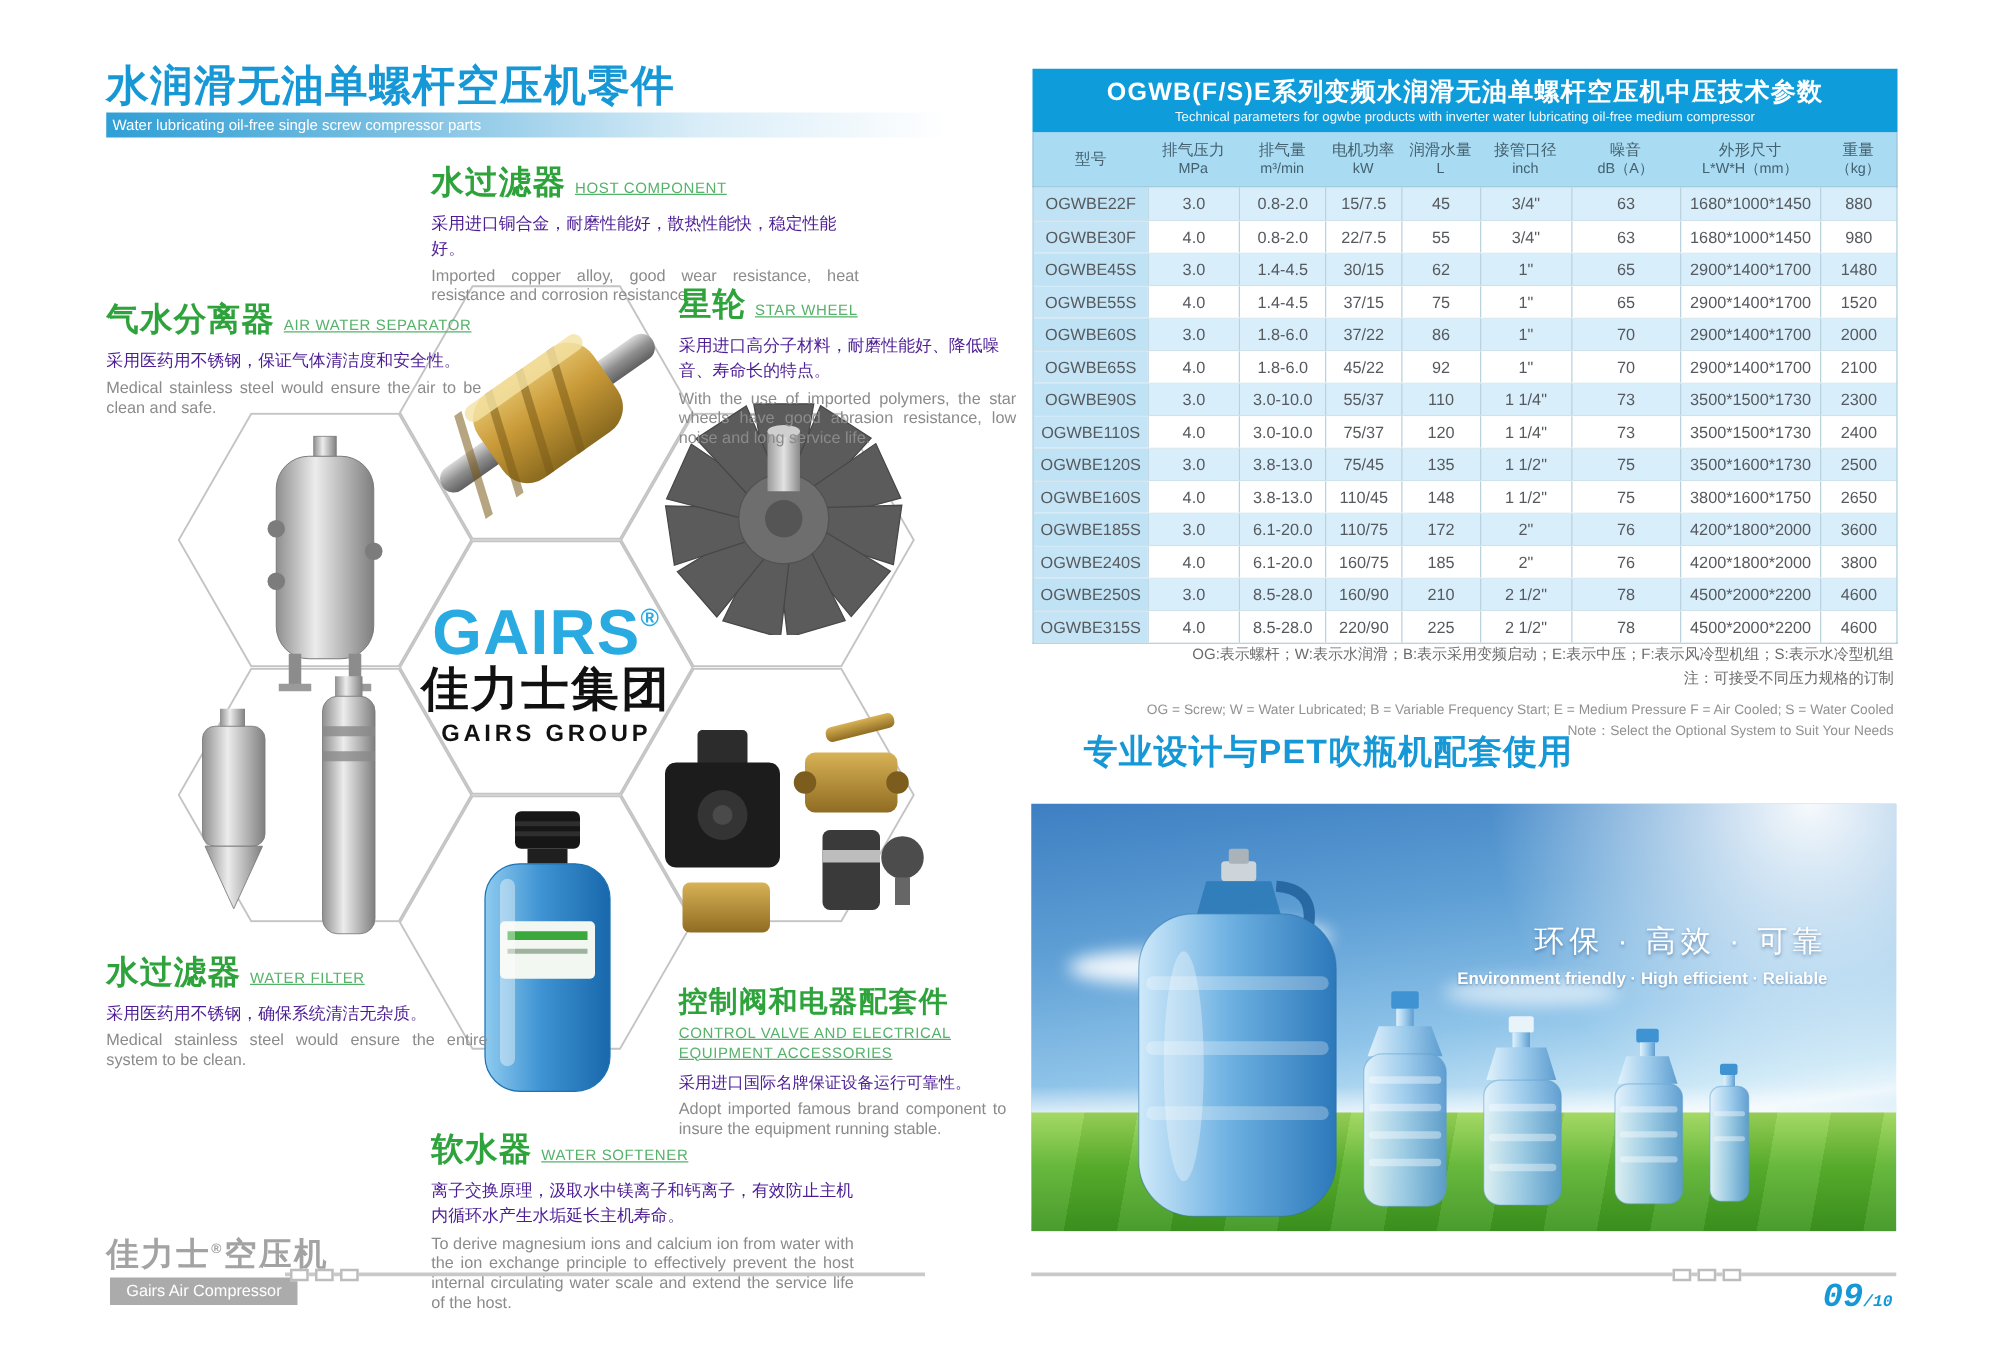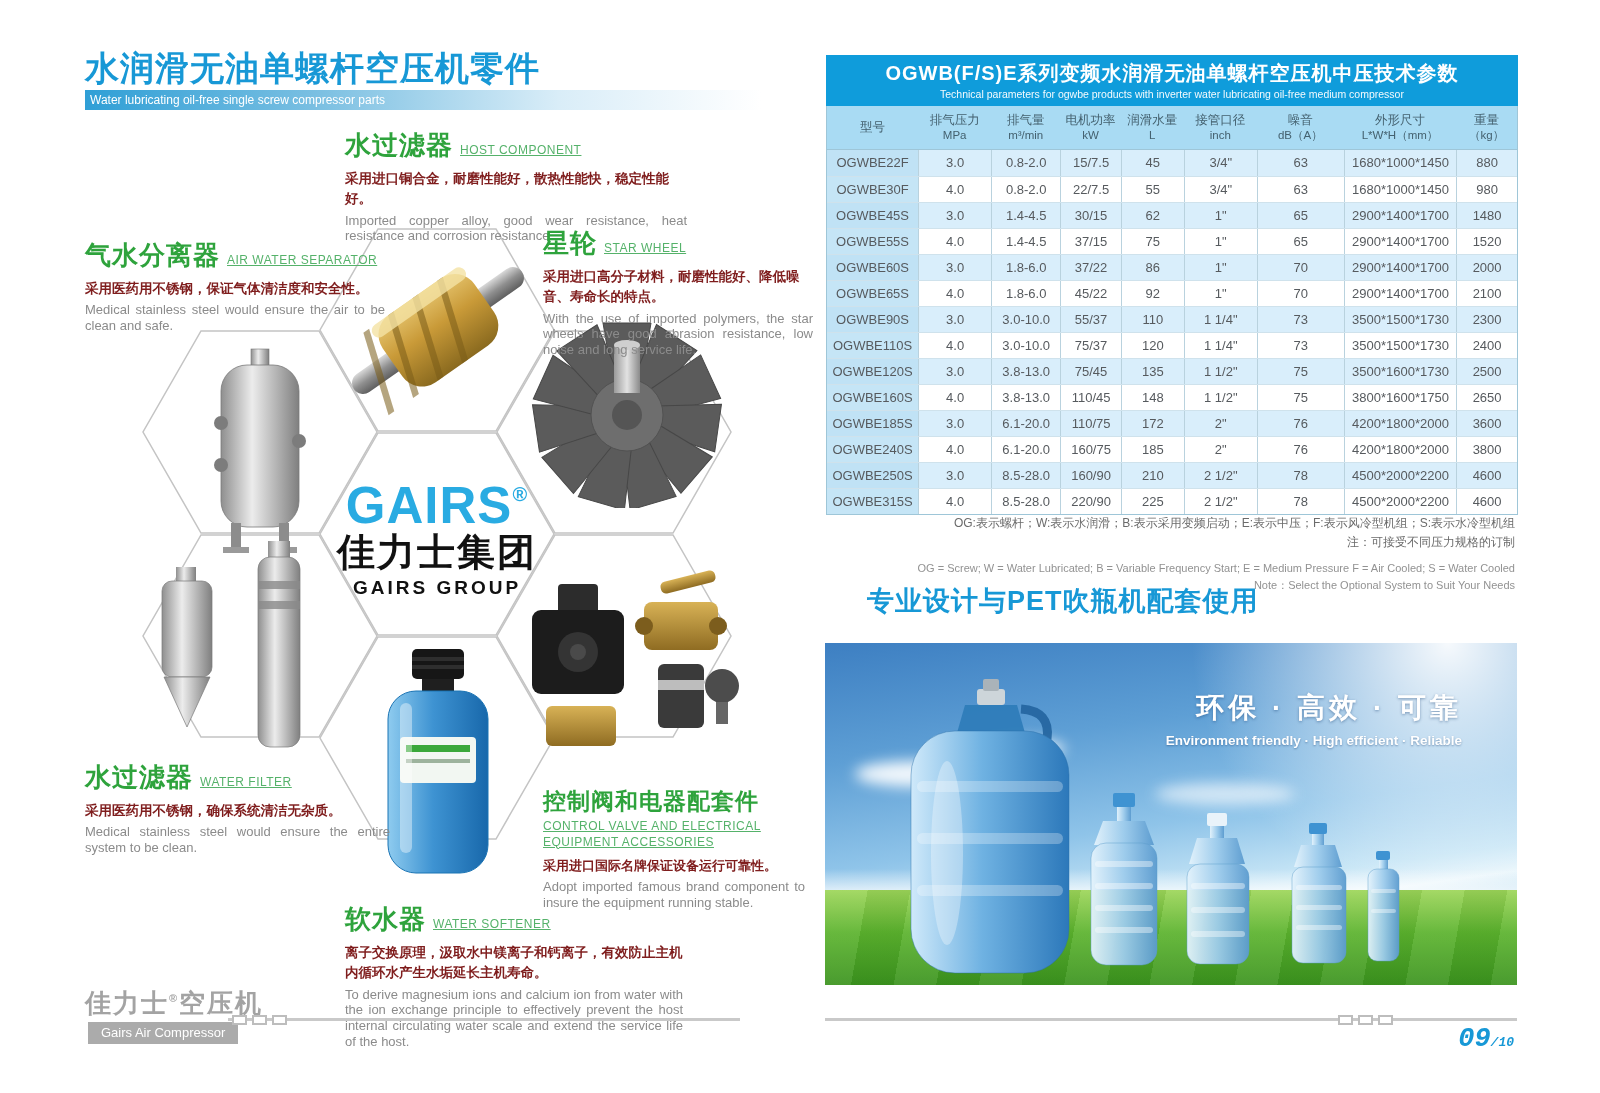--- a/index.html
+++ b/index.html
@@ -15,21 +15,21 @@
 
   
   .hex { position:absolute; width:236px; height:204px; z-index:1; }
   .art { position:absolute; z-index:2; }
 
   
   .feature { position:absolute; z-index:3; }
   .f-title { color:#2ea33c; font-weight:bold; font-size:26px; letter-spacing:1px; display:inline; }
   .f-label { color:#55b26a; font-size:12px; letter-spacing:.5px; margin-left:7px;text-decoration:underline; }
   .f-label.block { display:block; margin:2px 0 0; line-height:1.3; }
-  .f-zh { font-size:13.5px; font-weight:bold; color:#7f1d1d; line-height:1.5; margin-top:6px; }
+  .f-zh { font-size:13.5px; font-weight:normal; color:#4c1d95; line-height:1.5; margin-top:6px; }
   .f-en { font-size:13px; color:#8b8b8b; line-height:1.22; margin-top:3px; text-align:justify; }
   .small-title .f-title { font-size:23px; }
 
   
   .gairs-logo { position:absolute; left:322px; top:480px; width:230px; text-align:center; z-index:3; }
   .gairs-en { color:#29abe2; font-size:51px; font-weight:bold; letter-spacing:1px; line-height:1; }
   .gairs-reg { font-size:20px; vertical-align:22px; }
   .gairs-zh { color:#111; font-size:38px; font-weight:bold; letter-spacing:2px; line-height:1.15; }
   .gairs-group { color:#111; font-size:19px; font-weight:bold; letter-spacing:3px; margin-top:2px; }
 
@@ -63,21 +63,21 @@
            background:
              radial-gradient(circle at 90% 0%, rgba(255,255,255,.95) 0%, rgba(255,255,255,0) 36%),
              linear-gradient(172deg,#3d7fc2 0%,#5e9fd5 28%,#8fc4e9 52%,#c8e6f6 68%,#eaf6fc 74%,#bfe0f3 78%,#9fd0ec 100%); }
   .cloud { position:absolute; background:rgba(255,255,255,.9); border-radius:50%; filter:blur(7px); }
   .haze { position:absolute; left:0; right:0; bottom:88px; height:28px; background:linear-gradient(180deg,rgba(255,255,255,0),rgba(255,255,255,.85)); }
   .grass { position:absolute; left:0; right:0; bottom:0; height:95px;
            background:repeating-linear-gradient(100deg, rgba(255,255,255,.07) 0 42px, rgba(0,40,0,.06) 42px 84px),
                       linear-gradient(180deg,#9ed65a 0%,#5cb32e 45%,#3c941f 100%); }
   .bottles { position:absolute; left:0; top:0; }
   .slogan { position:absolute; right:55px; top:46px; text-align:right; color:#fff; z-index:4; }
-  .slogan-zh { font-size:28px; font-weight:bold; letter-spacing:4px; text-shadow:0 1px 3px rgba(20,60,110,.45); }
+  .slogan-zh { font-size:24px; font-weight:normal; letter-spacing:4px; text-shadow:0 1px 3px rgba(20,60,110,.45);margin-top:48px; }
   .slogan-en { font-size:13.5px; font-weight:bold; margin-top:6px; text-shadow:0 1px 2px rgba(20,60,110,.45); }
 
   
   .foot-logo { position:absolute; left:85px; top:986px; font-size:26px; font-weight:bold; color:#a3a3a3; letter-spacing:2px; z-index:2; }
   .foot-logo sup { font-size:11px; }
   .foot-box { position:absolute; left:88px; top:1022px; background:#ababab; color:#fff; font-size:13px; padding:3px 13px 4px; z-index:2; }
   .foot-line { position:absolute; height:3px; background:#c9c9c9; z-index:1; }
   .fl-left { left:228px; top:1018px; width:512px; }
   .fl-right { left:825px; top:1018px; width:692px; }
   .sq { position:absolute; width:15px; height:10px; border:2px solid #bdbdbd; background:#fff; z-index:2; }

